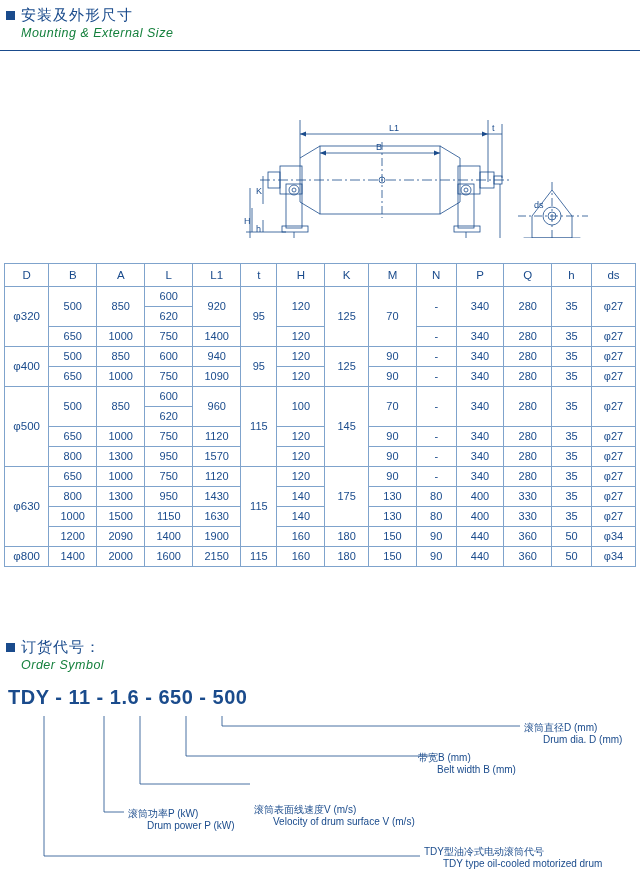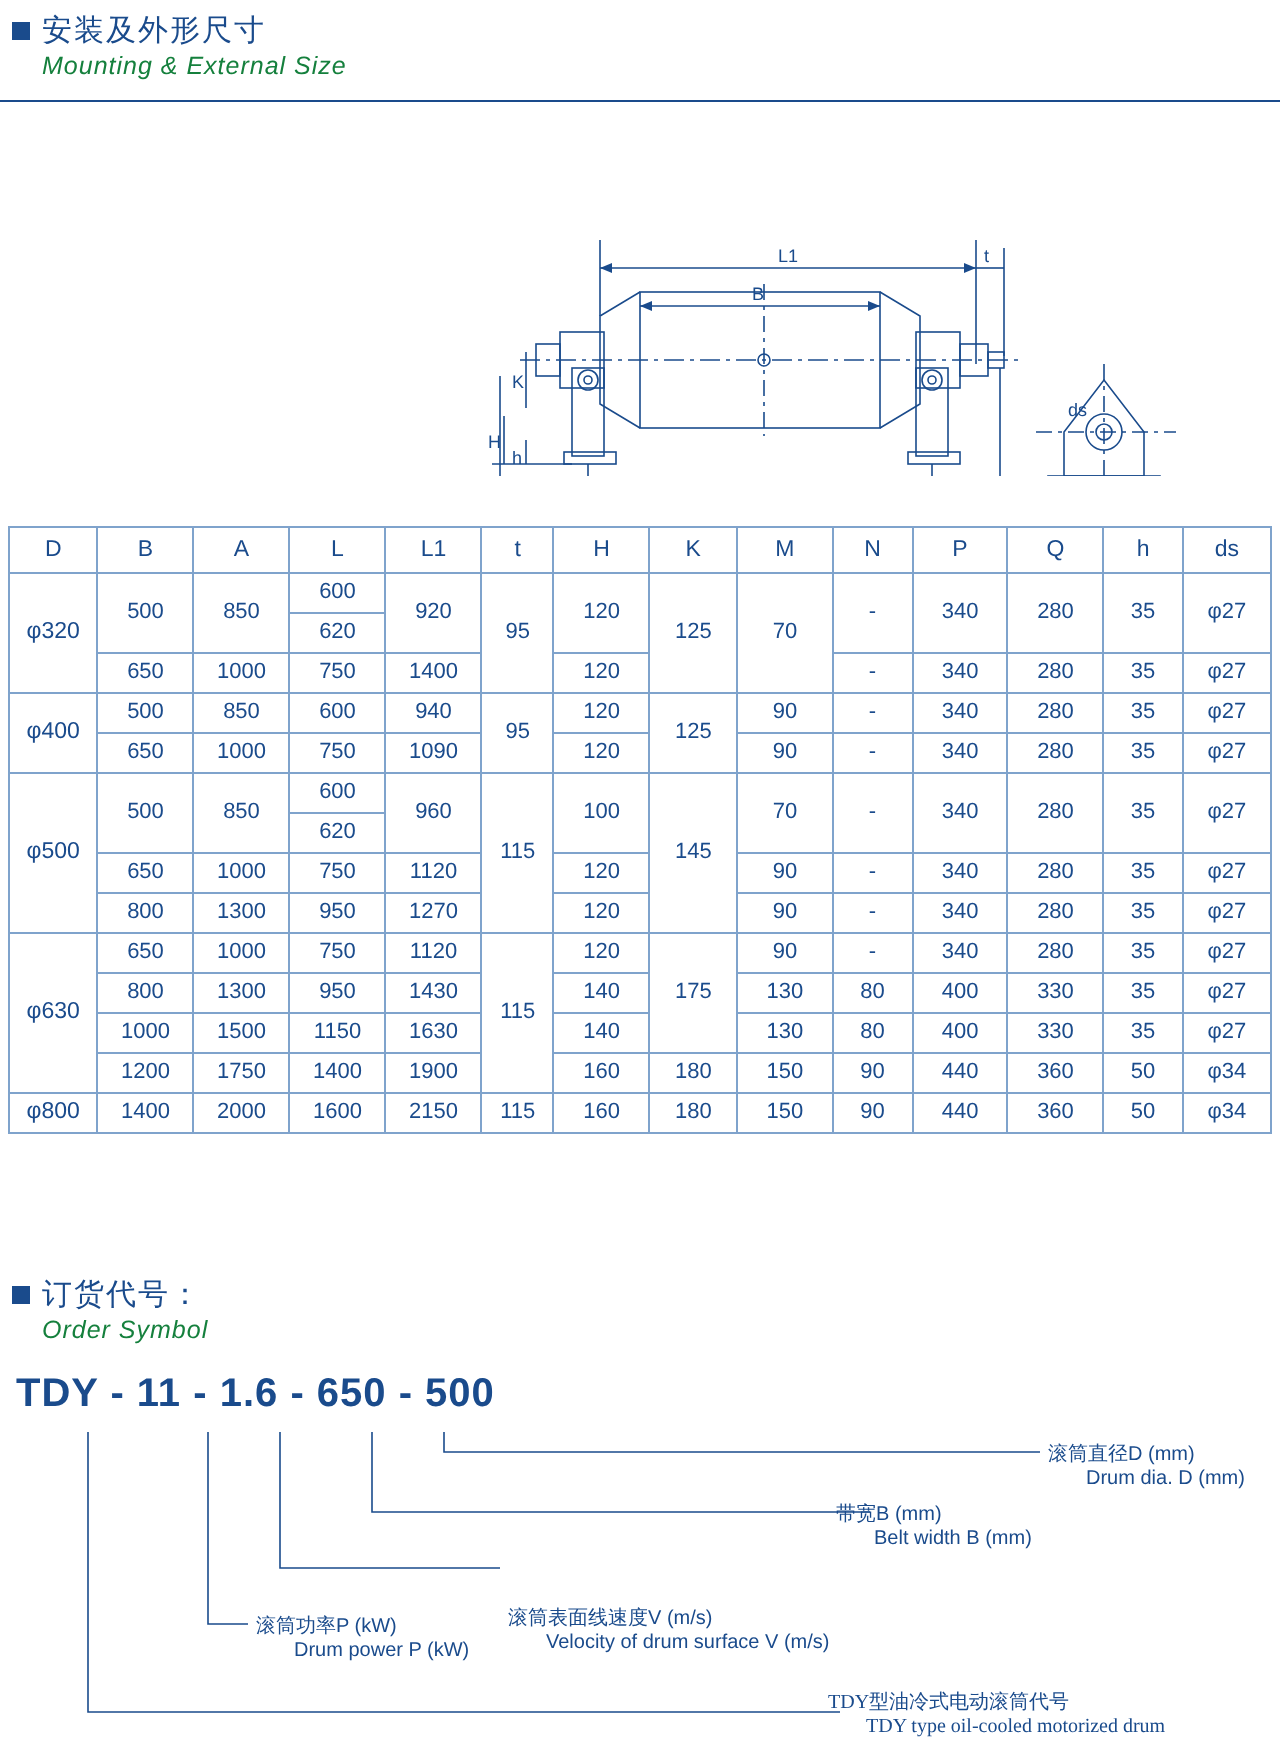--- a/index.html
+++ b/index.html
@@ -286,21 +286,21 @@
         <td>-</td>
         <td>340</td>
         <td>280</td>
         <td>35</td>
         <td>φ27</td>
       </tr>
       <tr>
         <td>800</td>
         <td>1300</td>
         <td>950</td>
-        <td>1270</td>
+        <td>1570</td>
         <td>120</td>
         <td>90</td>
         <td>-</td>
         <td>340</td>
         <td>280</td>
         <td>35</td>
         <td>φ27</td>
       </tr>
       <tr>
         <td class="dcol" rowspan="4">φ630</td>
@@ -339,21 +339,21 @@
         <td>140</td>
         <td>130</td>
         <td>80</td>
         <td>400</td>
         <td>330</td>
         <td>35</td>
         <td>φ27</td>
       </tr>
       <tr>
         <td>1200</td>
-        <td>1750</td>
+        <td>2090</td>
         <td>1400</td>
         <td>1900</td>
         <td>160</td>
         <td>180</td>
         <td>150</td>
         <td>90</td>
         <td>440</td>
         <td>360</td>
         <td>50</td>
         <td>φ34</td>
@@ -410,16 +410,16 @@
   <div class="en">Belt width B (mm)</div>
 </div>
 <div class="lbl" style="left:254px;top:804px;">
   <div>滚筒表面线速度V (m/s)</div>
   <div class="en">Velocity of drum surface V (m/s)</div>
 </div>
 <div class="lbl" style="left:128px;top:808px;">
   <div>滚筒功率P (kW)</div>
   <div class="en">Drum power P (kW)</div>
 </div>
-<div class="lbl" style="left:414px;top:846px;font-family:Liberation Serif, serif;">
+<div class="lbl" style="left:424px;top:846px;">
   <div>TDY型油冷式电动滚筒代号</div>
   <div class="en">TDY type oil-cooled motorized drum</div>
 </div>
 
 </body></html>

